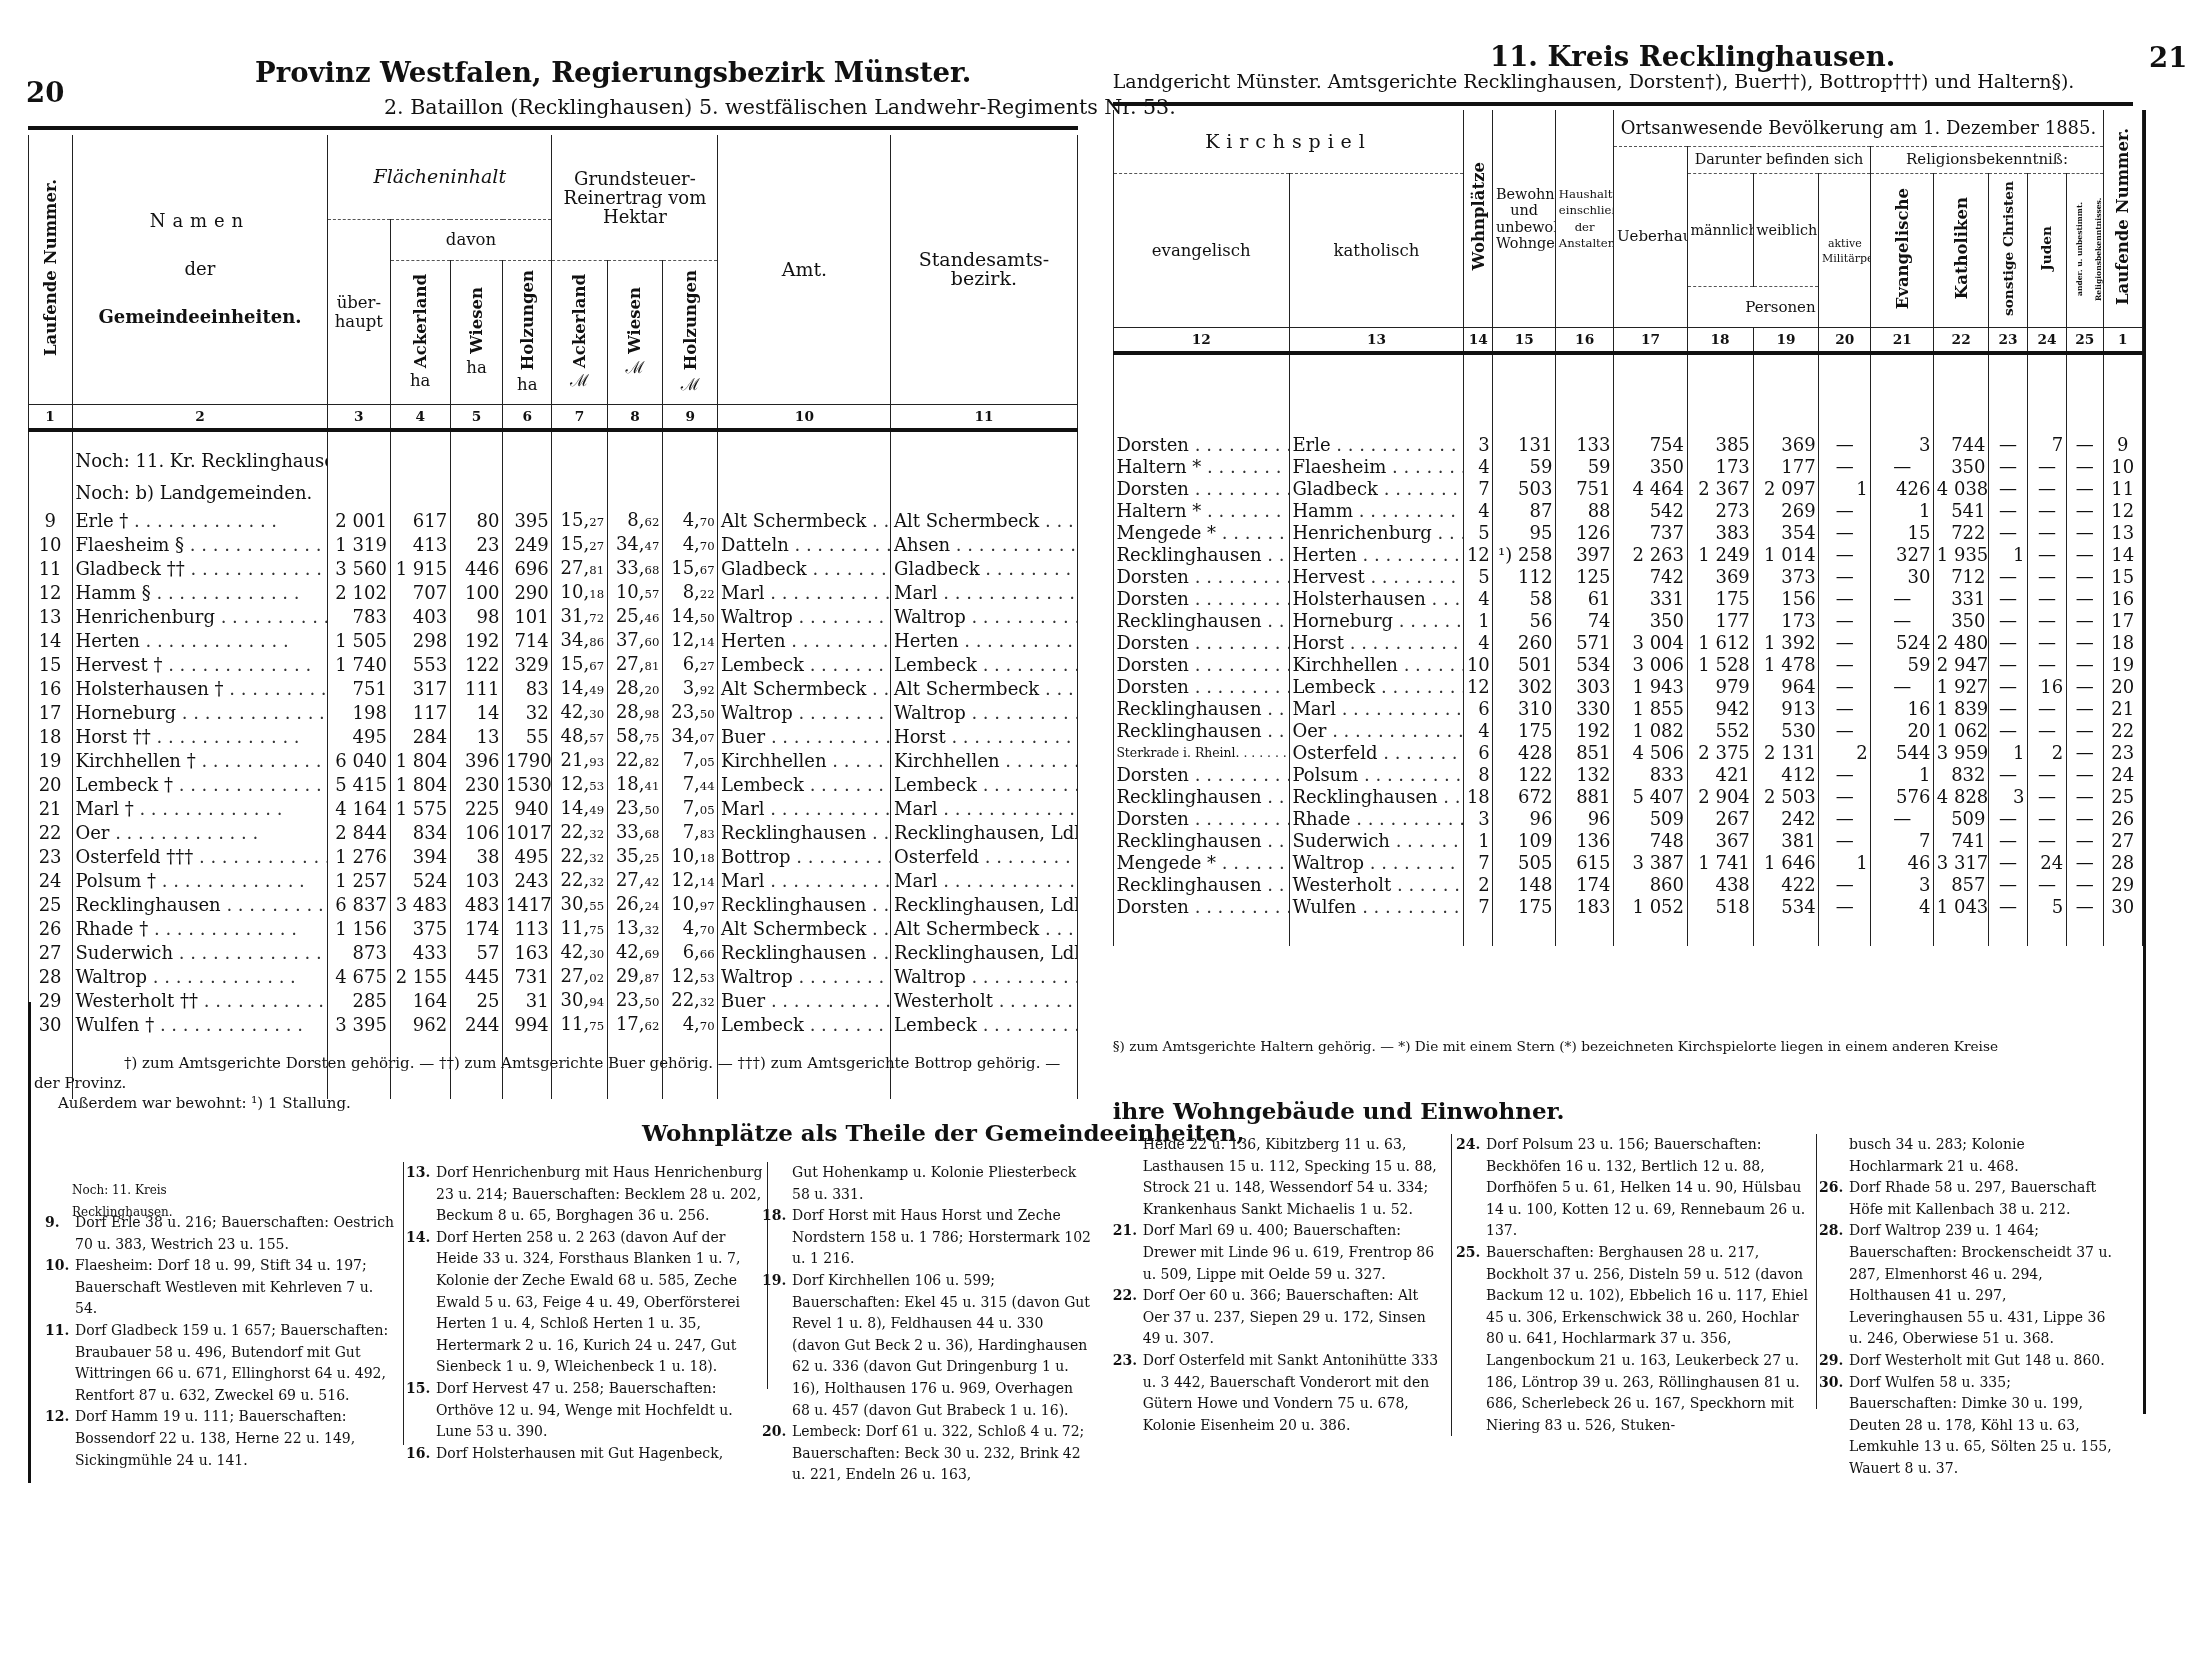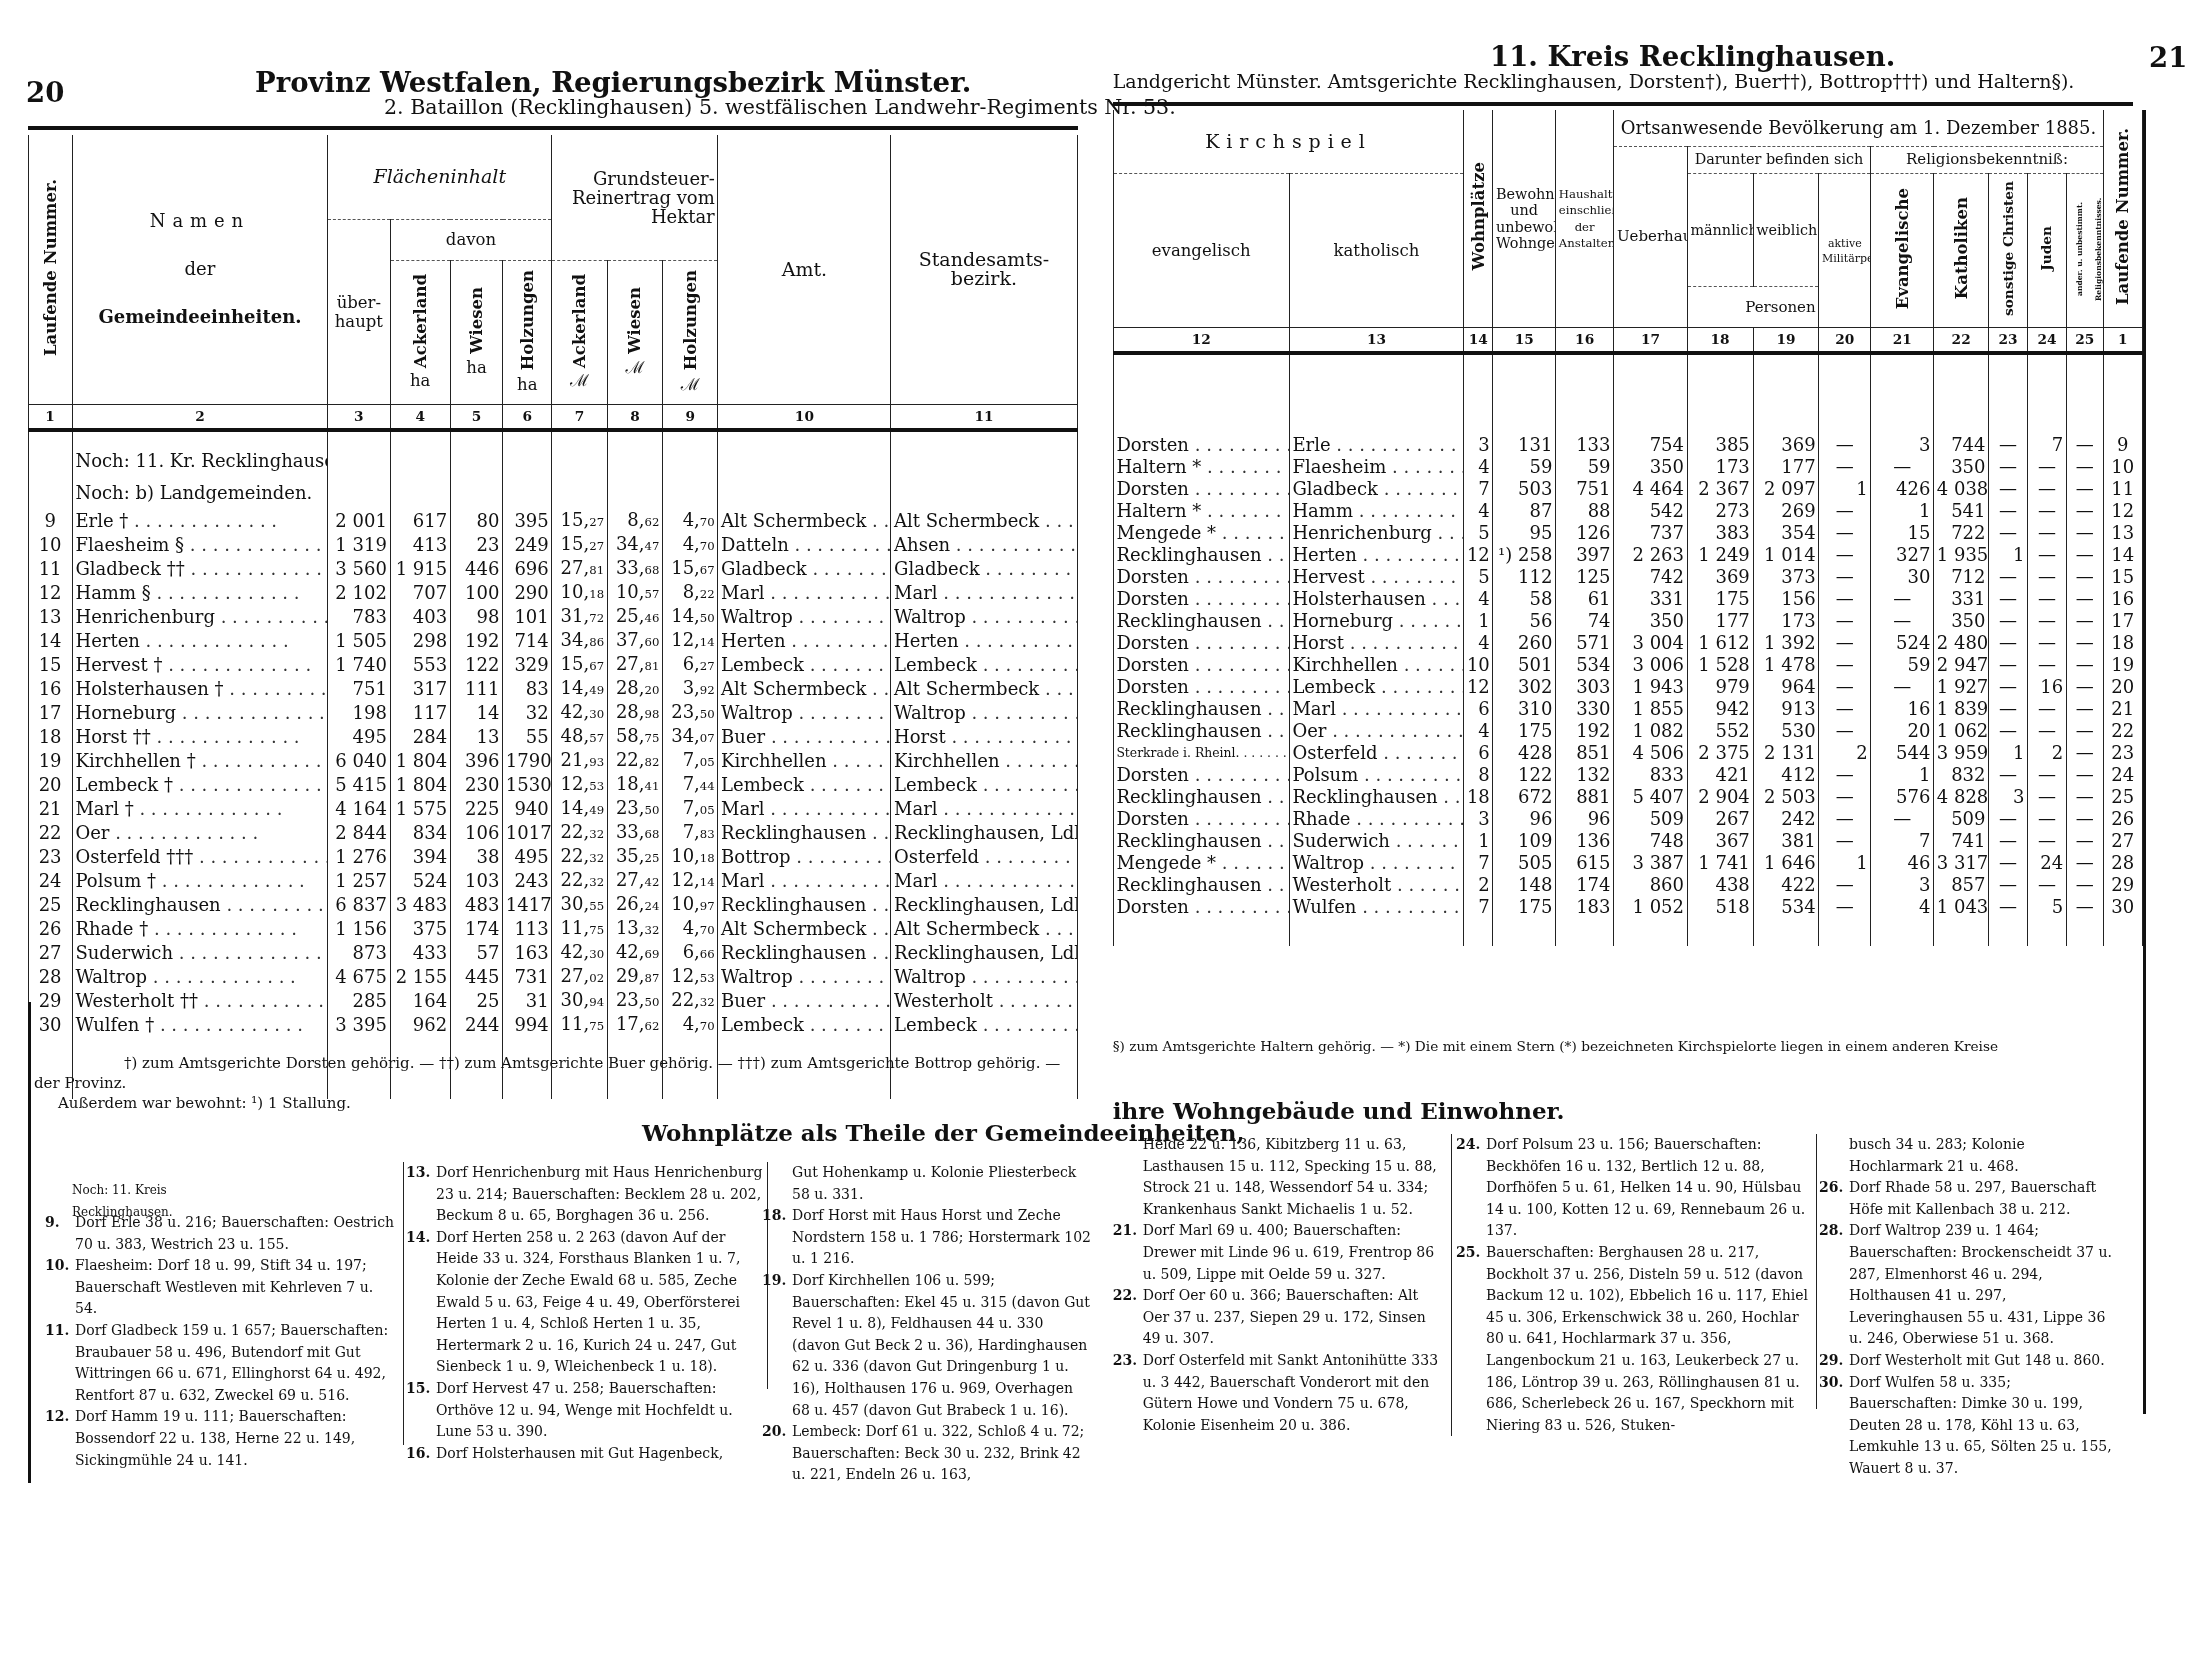--- a/index.html
+++ b/index.html
@@ -1,21 +1,21 @@
 <!DOCTYPE html>
 <html style="font-size:11px"><head>
 <meta charset="utf-8">
 <style>
   html, body { margin:0; padding:0; background:#ffffff; }
   body { width:2205px; height:1662px; position:relative; overflow:hidden; color:#111; font-family:"DejaVu Serif", serif; }
   .page { position:absolute; top:0; height:1662px; }
   #page-left { left:0; width:1099px; }
   #page-right { left:1099px; width:1107px; }
   .pnum { position:absolute; top:76px; font-size:27.5px; font-weight:bold; }
-  .hdr1 { position:absolute; top:66px; font-size:27.5px; font-weight:bold; white-space:nowrap; }
+  .hdr1 { position:absolute; top:56px; font-size:27.5px; font-weight:bold; white-space:nowrap; }
   .hdr2 { position:absolute; top:95px; font-size:20.6px; white-space:nowrap; }
   .rule { position:absolute; background:#111; }
   table.grid { position:absolute; border-collapse:collapse; table-layout:fixed; }
   table.grid td, table.grid th { border-left:1.4px solid #222; border-right:1.4px solid #222; padding:0 2.7px; font-size:18px; line-height:22px; white-space:nowrap; overflow:hidden; font-weight:normal; }
   table.grid thead th { border-bottom:0.7px dashed #555; vertical-align:middle; text-align:center; font-size:16.5px; line-height:19px; }
   table.grid thead tr.colnums th { border-top:0.7px solid #222; border-bottom:4.1px solid #111; font-size:13.7px; font-weight:bold; height:23px; }
   .vert { writing-mode:vertical-rl; transform:rotate(180deg); font-weight:bold; font-size:16.5px; display:inline-block; }
   .num { text-align:right; font-family:"DejaVu Serif", serif; font-weight:bold; }
   .lbl { text-align:left; }
   .dots::after { content:" . . . . . . . . . . . . ."; color:#333; }
@@ -55,21 +55,21 @@
     </colgroup>
     <thead>
       <tr style="height:84px;">
         <th rowspan="3"><span class="vert">Laufende Nummer.</span></th>
         <th rowspan="3" style="line-height:48px; font-size:18px;">
           <div style="letter-spacing:6.9px;">Namen</div>
           <div>der</div>
           <div style="font-weight:bold;">Gemeindeeinheiten.</div>
         </th>
         <th colspan="4" style="font-size:19px;font-style:italic;">Flächeninhalt</th>
-        <th colspan="3" rowspan="2" style="white-space:normal; font-size:18px;text-align:right;">Grundsteuer-Reinertrag vom Hektar</th>
+        <th colspan="3" rowspan="2" style="white-space:normal; font-size:18px;">Grundsteuer-Reinertrag vom Hektar</th>
         <th rowspan="3" style="font-size:19px;">Amt.</th>
         <th rowspan="3" style="white-space:normal; font-size:19px;">Standesamts-bezirk.</th>
       </tr>
       <tr style="height:41px;">
         <th rowspan="2" style="white-space:normal;">über-haupt</th>
         <th colspan="3">davon</th>
       </tr>
       <tr style="height:144px;">
         <th><span class="vert">Ackerland</span><div>ha</div></th>
         <th><span class="vert">Wiesen</span><div>ha</div></th>

